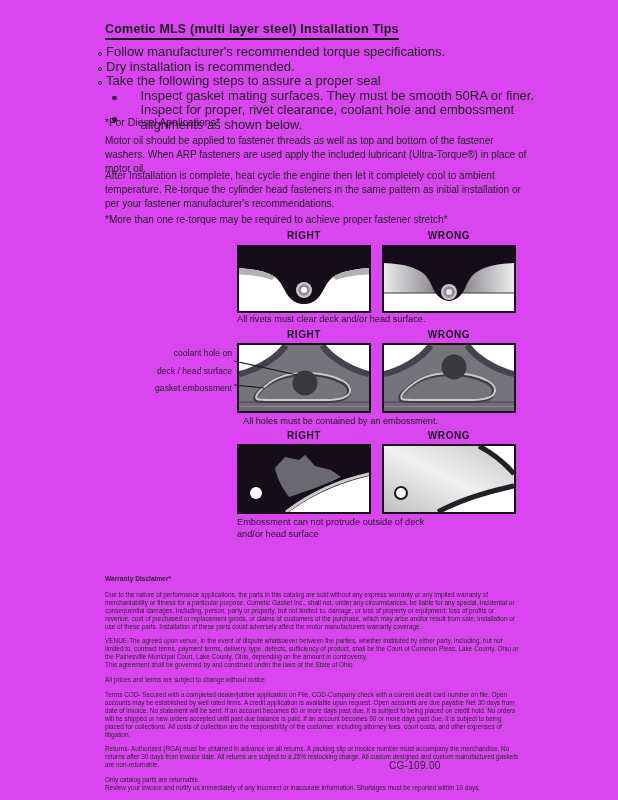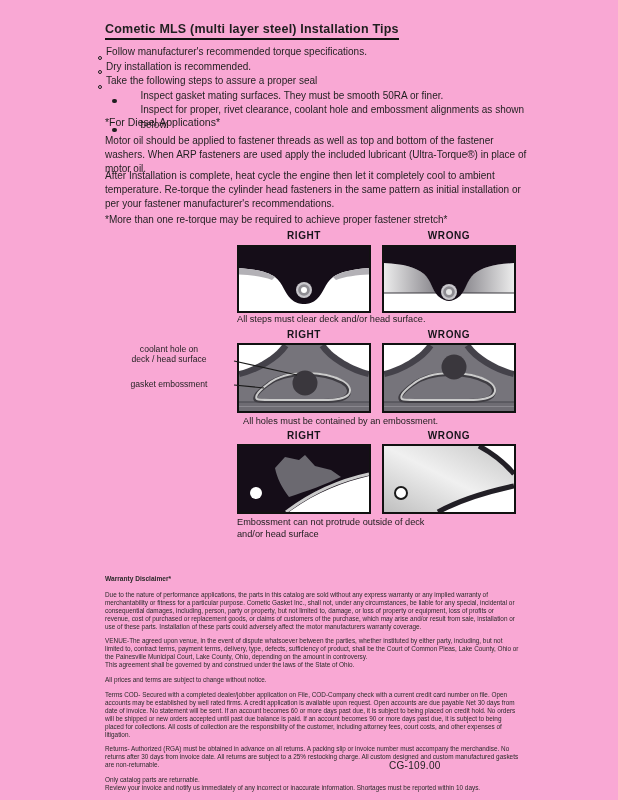--- a/index.html
+++ b/index.html
@@ -1,27 +1,27 @@
 <!DOCTYPE html>
 <html><head>
 <meta charset="utf-8">
 <style>
   * { margin:0; padding:0; box-sizing:border-box; }
   html,body { background:#ffffff; }
   .page {
-    position:relative; width:618px; height:800px; background:#f9a8d4;
+    position:relative; width:618px; height:800px; background:#d946ef;
     font-family:"Liberation Sans", sans-serif; color:#1f1f1f; overflow:hidden;
   }
   .title {
     position:absolute; left:105px; top:22px;
     font-size:12.5px; font-weight:bold; letter-spacing:0.2px;
     border-bottom:2px solid #111; padding-bottom:2px;
   }
   .tips { position:absolute; left:98px; top:45px; width:440px; list-style:none; }
-  .tips li { display:flex; align-items:flex-end; line-height:14.5px; font-size:10px; }
+  .tips li { display:flex; align-items:center; line-height:14.5px; font-size:13px; }
   .tips li.sub { margin-left:14px;gap:20px; }
   .b-open {
     width:4px; height:4px; border:1px solid #1f1f1f; border-radius:50%;
     margin:4px 4px 0 0; flex:0 0 auto;
   }
   .b-fill {
     width:4.5px; height:4.5px; background:#1f1f1f; border-radius:50%;
     margin:4px 4px 0 0; flex:0 0 auto;
   }
   .diesel-heading {
@@ -39,21 +39,21 @@
   .dg-box svg { display:block; width:130px; height:64px; }
   .dg-box.tall { height:70px; } .dg-box.tall svg { height:66px; }
   .col-r { left:237px; } .col-w { left:382px; }
   .r1h { top:2px; } .r1b { top:17px; }
   .cap { position:absolute; font-size:9.2px; line-height:11.5px; white-space:pre-line; color:#1b1b1b; }
   .cap1 { left:237px; top:86px; }
   .r2h { top:101px; } .r2b { top:115px; }
   .cap2 { left:243px; top:188px; }
   .r3h { top:202px; } .r3b { top:216px; }
   .cap3 { left:237px; top:289px; }
-  .callout { position:absolute; font-size:8.6px; line-height:10px; text-align:center; width:126px; left:106px; white-space:pre-line; }
+  .callout { position:absolute; font-size:8.6px; line-height:18px; text-align:right; width:126px; left:106px; white-space:pre-line; }
   .co1 { top:116px; } .co2 { top:151px; }
   .leader { position:absolute; left:0; top:0; pointer-events:none; }
   
   .warranty { position:absolute; left:105px; top:575px; width:414px; font-size:6.4px; line-height:7.9px; color:#2a2a2a; }
   .warranty h3 { font-size:6.6px; font-weight:bold; margin-bottom:8px; }
   .warranty p { margin-bottom:7px; white-space:pre-line; }
   .page-code { position:absolute; left:389px; top:760px; font-size:10px; letter-spacing:0.3px; color:#222; }
 </style>
 </head>
 <body>
@@ -127,21 +127,21 @@
         <line x1="0" y1="46" x2="130" y2="46" stroke="#3a383e" stroke-width="1"></line>
         <path d="M0,0 H130 V16 C110,17 99,20 90,27 C83,33 82,43 76,49 C72,52.5 68,54 65,54 C62,54 58,52.5 54,49 C48,43 47,33 40,27 C31,20 20,17 0,16 Z" fill="#150d18"></path>
         <g>
           <circle cx="65" cy="45" r="8" fill="#c9c7cc"></circle>
           <circle cx="65" cy="45" r="5.8" fill="#8e8c92"></circle>
           <circle cx="65" cy="45" r="3" fill="#e6e6e6"></circle>
         </g>
       </svg>
     </div>
 
-    <div class="cap cap1">All steps must clear deck and/or head surface.</div>
+    <div class="cap cap1">All rivets must clear deck and/or head surface.</div>
 
     <div class="dg-head col-r r2h">RIGHT</div>
     <div class="dg-head col-w r2h">WRONG</div>
 
     <div class="callout co1">coolant hole on
 deck / head surface</div>
     <div class="callout co2">gasket embossment</div>
 
     <div class="dg-box tall col-r r2b">
       <svg viewBox="0 0 130 66">

